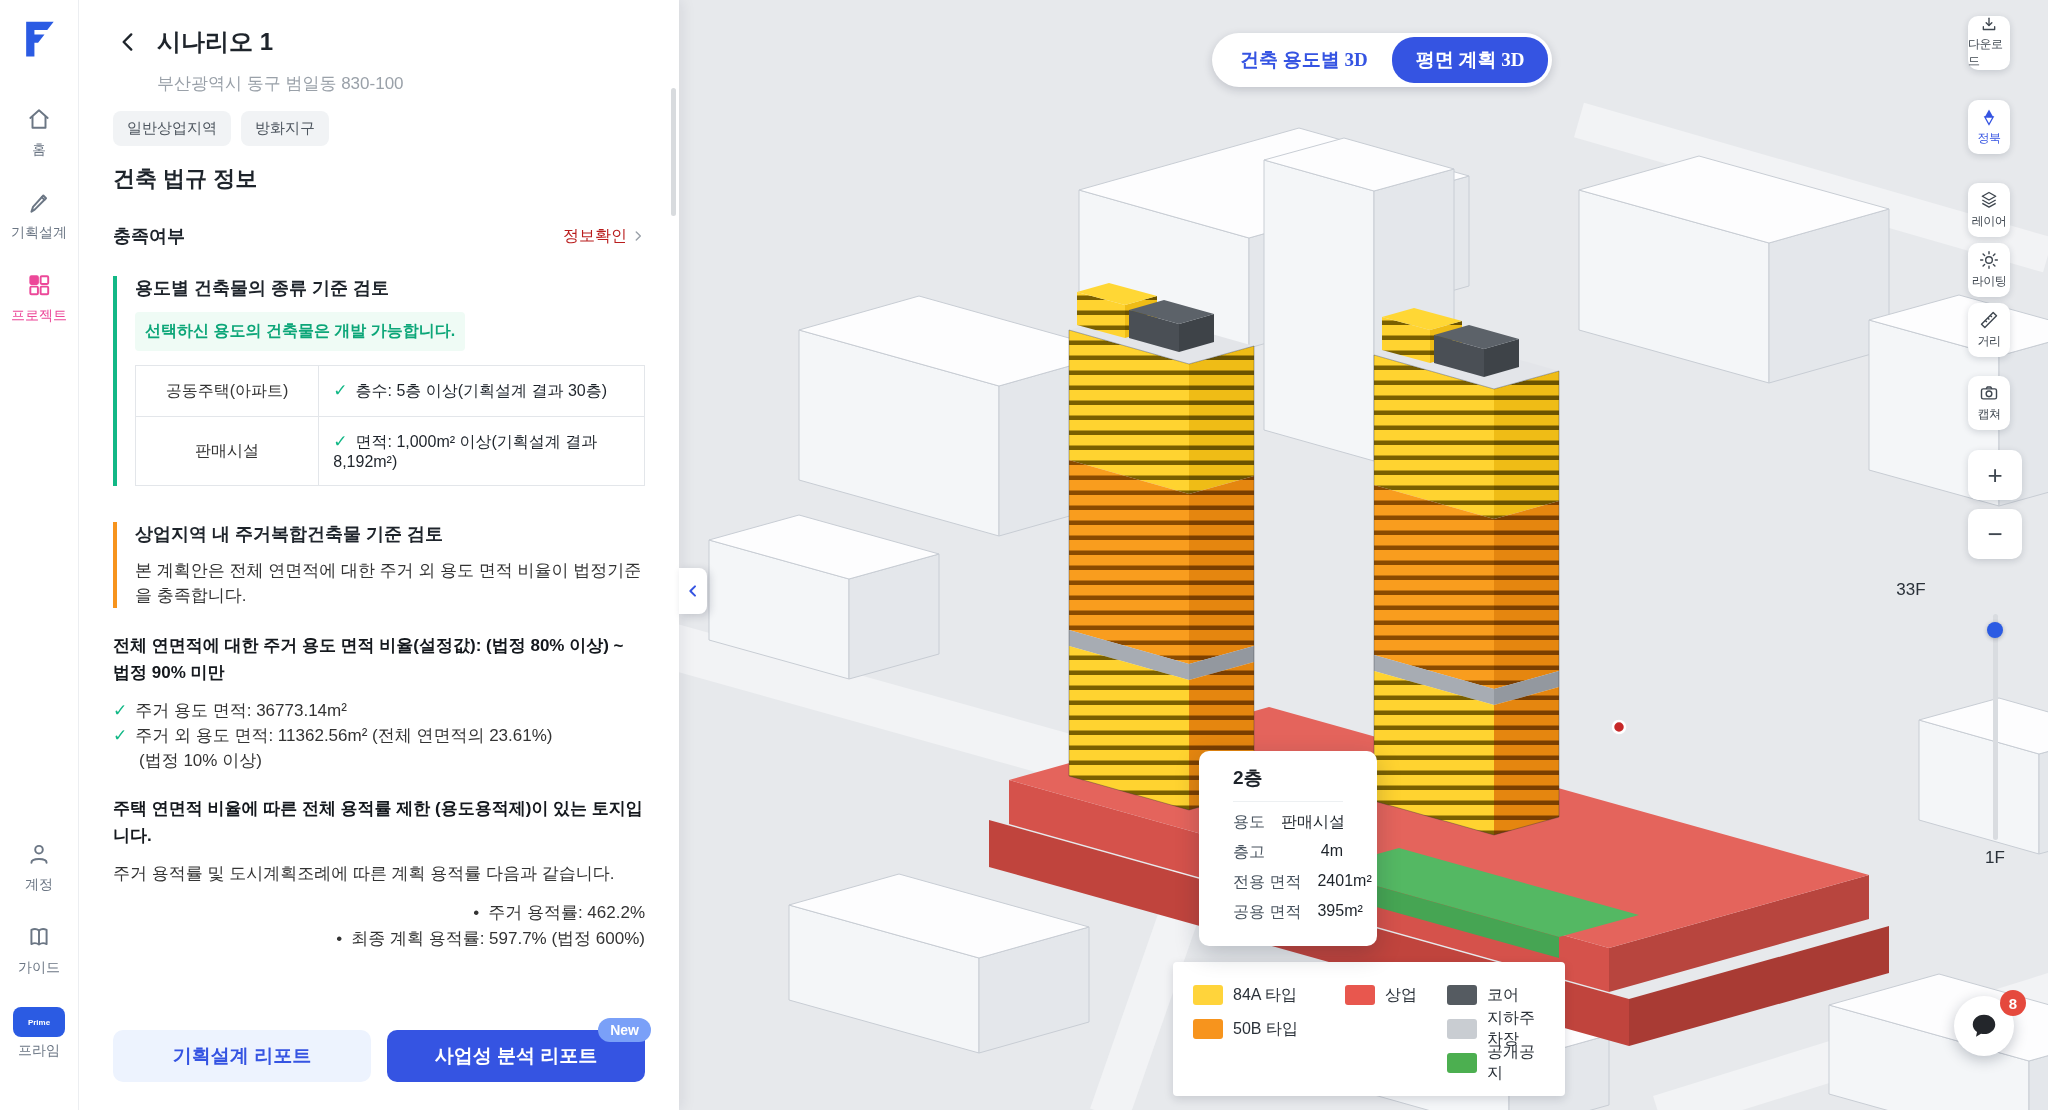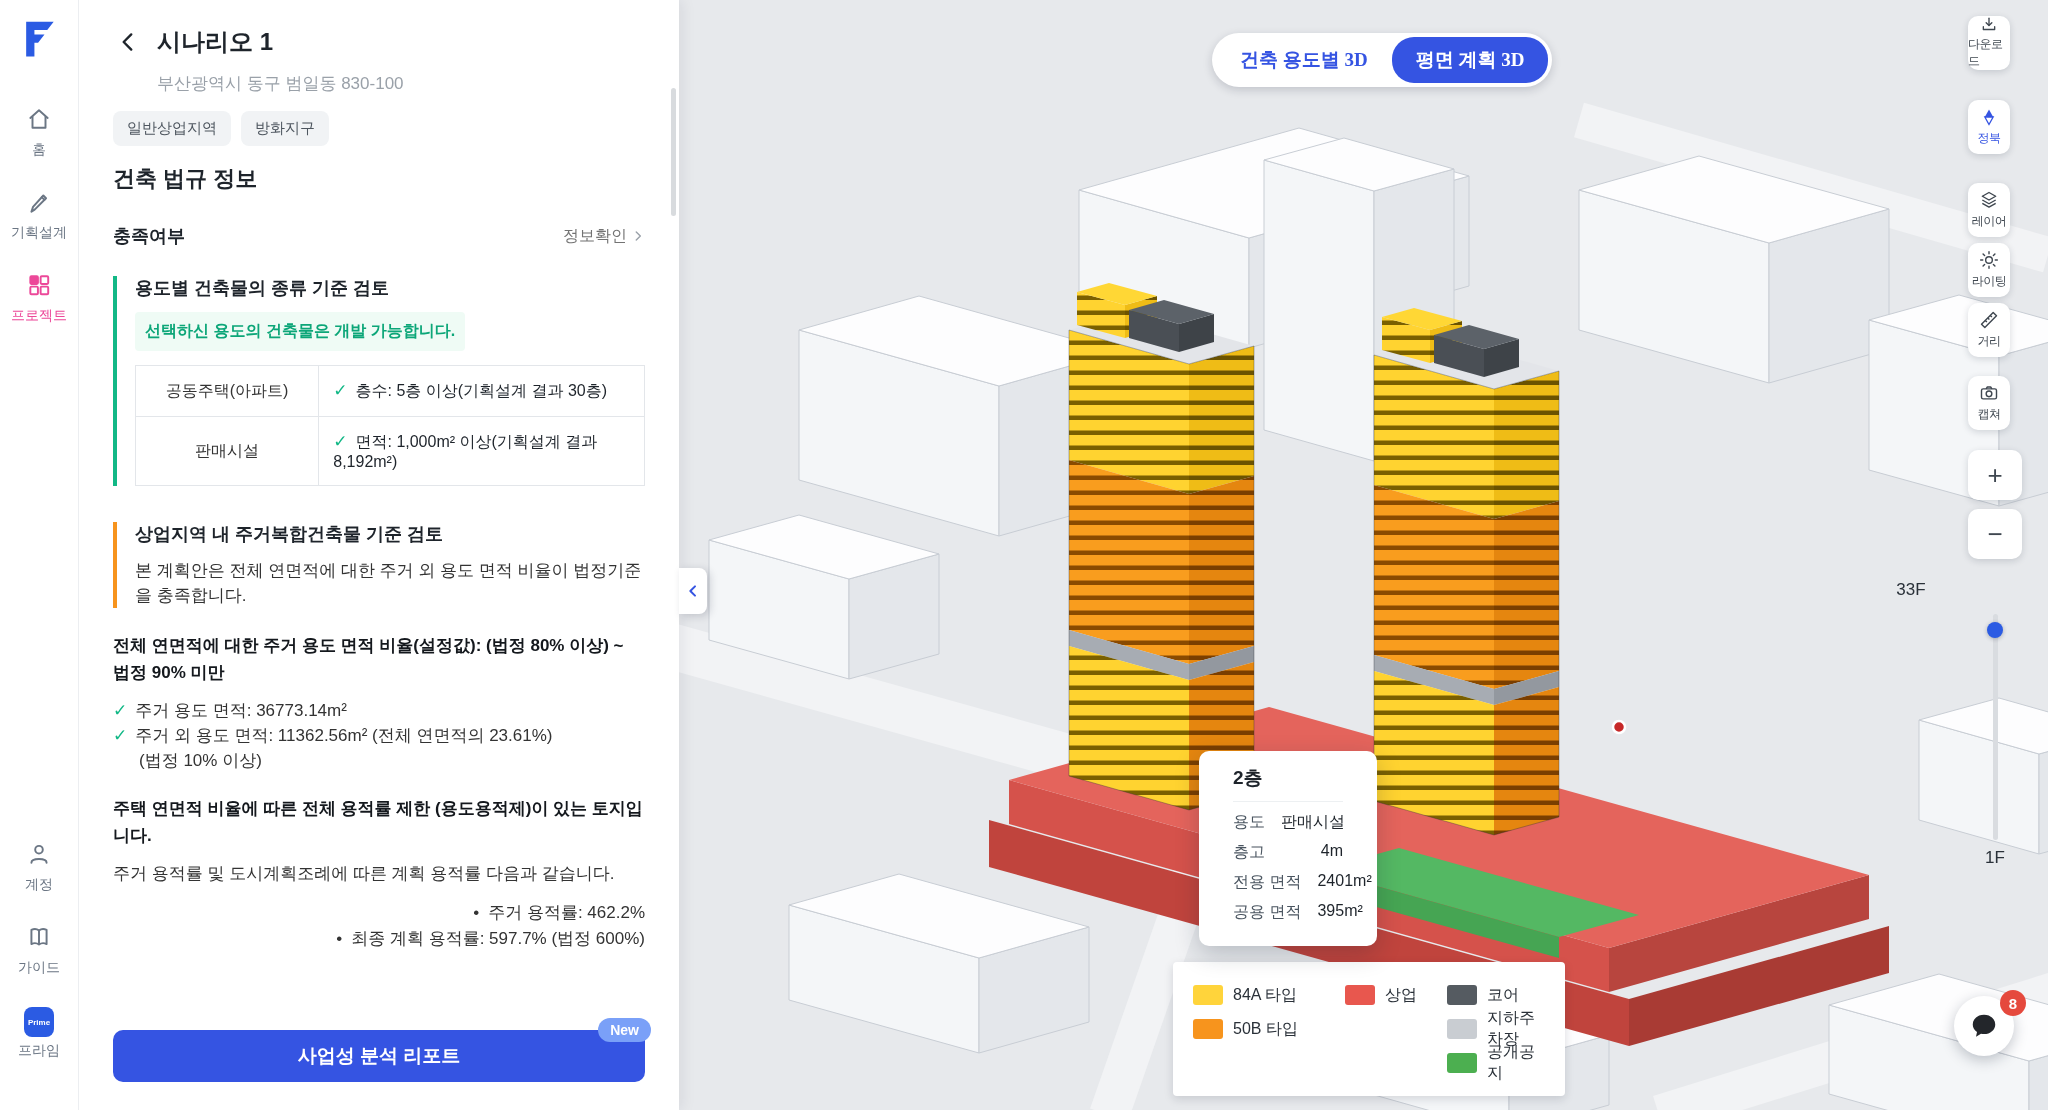--- a/index.html
+++ b/index.html
@@ -7,41 +7,41 @@
        font-family:"Liberation Sans","DejaVu Sans",sans-serif;color:#1E242B;}
 
   
   .rail{position:absolute;left:0;top:0;width:79px;height:100%;background:#fff;border-right:1px solid #ECEEF1;
         z-index:40;display:flex;flex-direction:column;align-items:center;padding:18px 0 20px;box-sizing:border-box;}
   .rail .logo{margin-bottom:40px;}
   .rail-item{display:flex;flex-direction:column;align-items:center;gap:5px;margin-bottom:30px;color:#6B7684;cursor:pointer;}
   .rail-item .lbl{font-size:14px;}
   .rail-item.active{color:#ec4899;}
   .rail-spacer{flex:1;}
-  .prime-badge{width:30px;height:30px;background:#2B5BE3;border-radius:8px;color:#fff;font-size:8px;font-weight:bold;
+  .prime-badge{width:52px;height:30px;background:#2B5BE3;border-radius:8px;color:#fff;font-size:8px;font-weight:bold;
                display:flex;align-items:center;justify-content:center;}
 
   
   .panel{position:absolute;left:79px;top:0;width:600px;height:100%;background:#fff;z-index:30;
          box-shadow:3px 0 14px rgba(20,30,50,.08);}
   .panel-scroll{position:absolute;left:0;top:0;right:0;bottom:96px;overflow:hidden;padding:26px 34px 0;box-sizing:border-box;}
   .panel-thumb{position:absolute;right:3px;top:88px;width:5px;height:128px;background:#D8DBDE;border-radius:3px;z-index:5;}
   .p-titlerow{display:flex;align-items:center;gap:14px;margin-bottom:14px;}
   .p-title{font-size:24px;font-weight:bold;}
   .back-btn{width:30px;height:30px;display:flex;align-items:center;justify-content:center;cursor:pointer;}
   .p-address{font-size:17px;color:#9AA1A9;margin:0 0 16px 44px;}
   .p-tags{display:flex;gap:10px;margin-bottom:18px;}
   .tag{background:#F1F3F5;color:#4E565F;font-size:15px;padding:8px 14px;border-radius:8px;}
   .p-tabs{display:flex;gap:34px;border-bottom:1px solid #E9ECEF;margin:0 -34px 28px;padding:0 34px;}
   .p-tab{font-size:19px;color:#8B939C;padding:14px 2px 15px;cursor:pointer;border-bottom:3px solid transparent;}
   .p-tab.active{color:#3554E2;font-weight:bold;border-bottom-color:#3554E2;}
   .h-law{font-size:22px;font-weight:bold;margin-bottom:30px;}
   .satisfy-row{display:flex;align-items:center;justify-content:space-between;margin-bottom:28px;}
   .satisfy-label{font-size:18px;font-weight:bold;}
-  .satisfy-link{font-size:16px;color:#737373;display:flex;align-items:center;gap:4px;cursor:pointer;}
+  .satisfy-link{font-size:16px;color:#b91c1c;display:flex;align-items:center;gap:4px;cursor:pointer;}
   .sec{border-left:4px solid;padding-left:18px;}
   .sec.green{border-color:#12B886;margin-bottom:36px;}
   .sec.orange{border-color:#F7941D;margin-bottom:24px;}
   .sec-title{font-size:18px;font-weight:bold;margin-bottom:12px;}
   .highlight-green{display:inline-block;background:#EFFBF5;color:#0CA678;font-size:16px;font-weight:bold;
                    padding:9px 10px;border-radius:4px;margin-bottom:14px;}
   .law-table{width:100%;border:1px solid #E3E6EA;border-collapse:collapse;}
   .law-table td{border:1px solid #E3E6EA;font-size:16px;padding:14px 14px;vertical-align:middle;}
   .law-table td.nm{width:36%;text-align:center;color:#333;}
   .chk{color:#12B886;font-weight:bold;margin-right:8px;font-size:17px;}
@@ -355,20 +355,21 @@
         <div class="check-sub">(법정 10% 이상)</div>
       </div>
       <p class="bold-para">주택 연면적 비율에 따른 전체 용적률 제한 (용도용적제)이 있는 토지입니다.</p>
       <p class="para" style="margin-bottom:14px">주거 용적률 및 도시계획조례에 따른 계획 용적률 다음과 같습니다.</p>
       <ul class="bullets">
         <li>주거 용적률: 462.2%</li>
         <li>최종 계획 용적률: 597.7% (법정 600%)</li>
       </ul>
     </div>
     <div class="panel-footer">
+      <button class="btn-report light">기획설계 리포트</button>
       <button class="btn-report solid">
         <span>사업성 분석 리포트</span>
         <span class="new-badge">New</span>
       </button>
     </div>
   </aside>
 
   <div class="collapse-tab">
     <svg width="16" height="16" viewBox="0 0 24 24" fill="none" stroke="#3554E2" stroke-width="3" stroke-linecap="round" stroke-linejoin="round">
         <path d="M15 5 L8 12 L15 19"></path>

